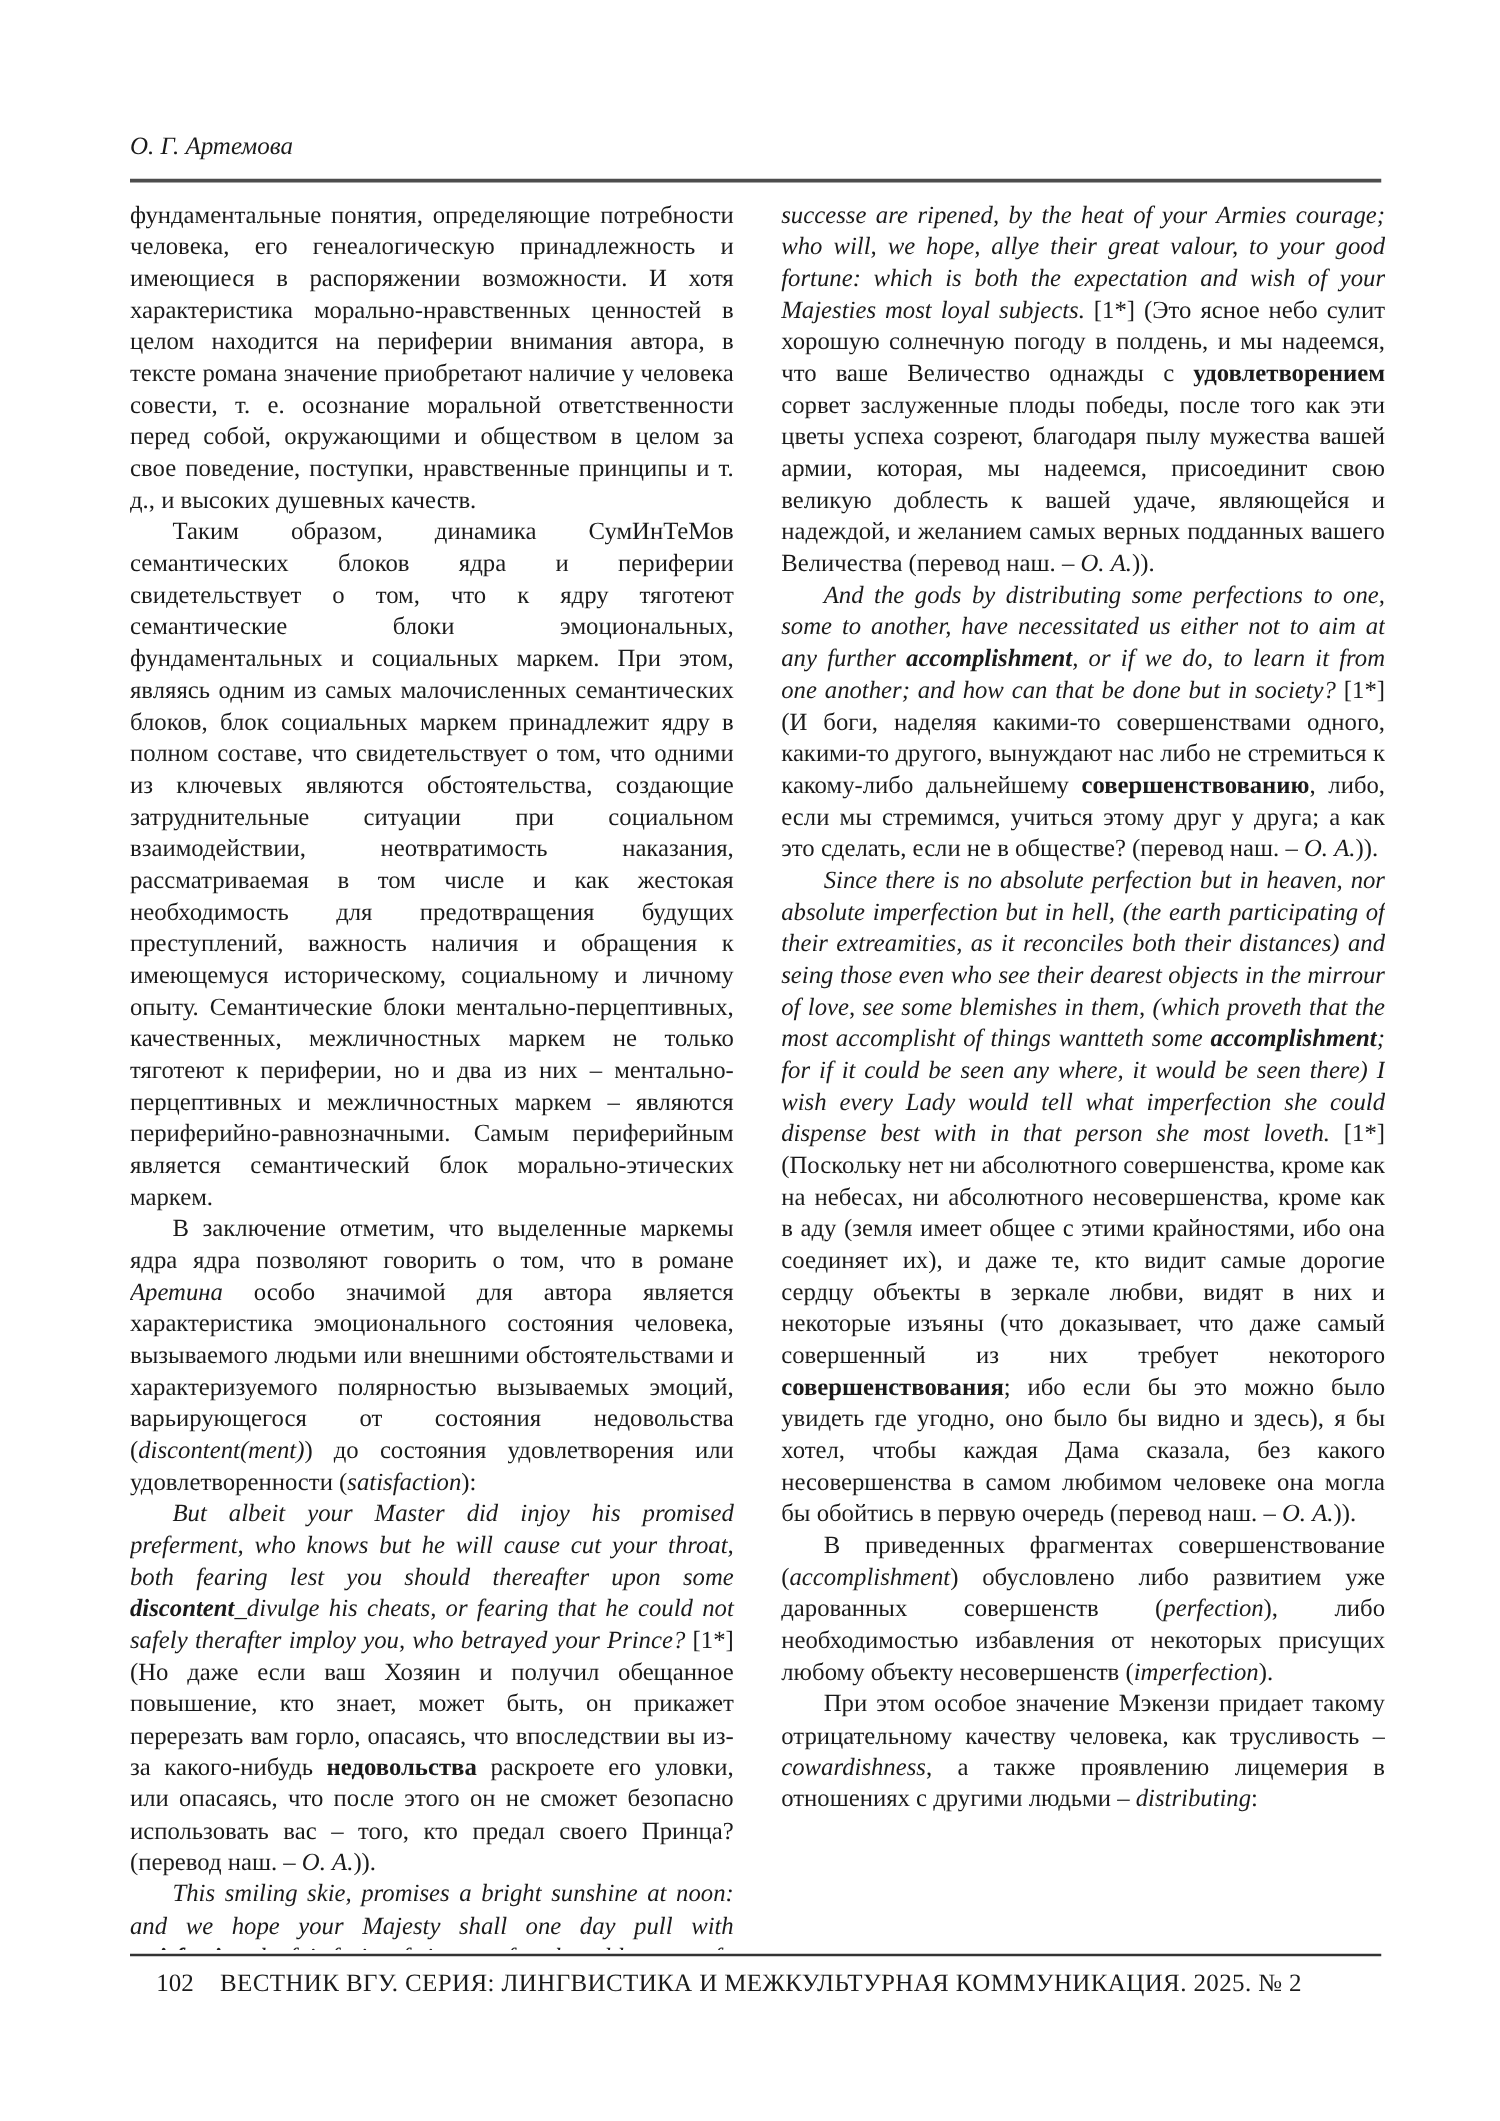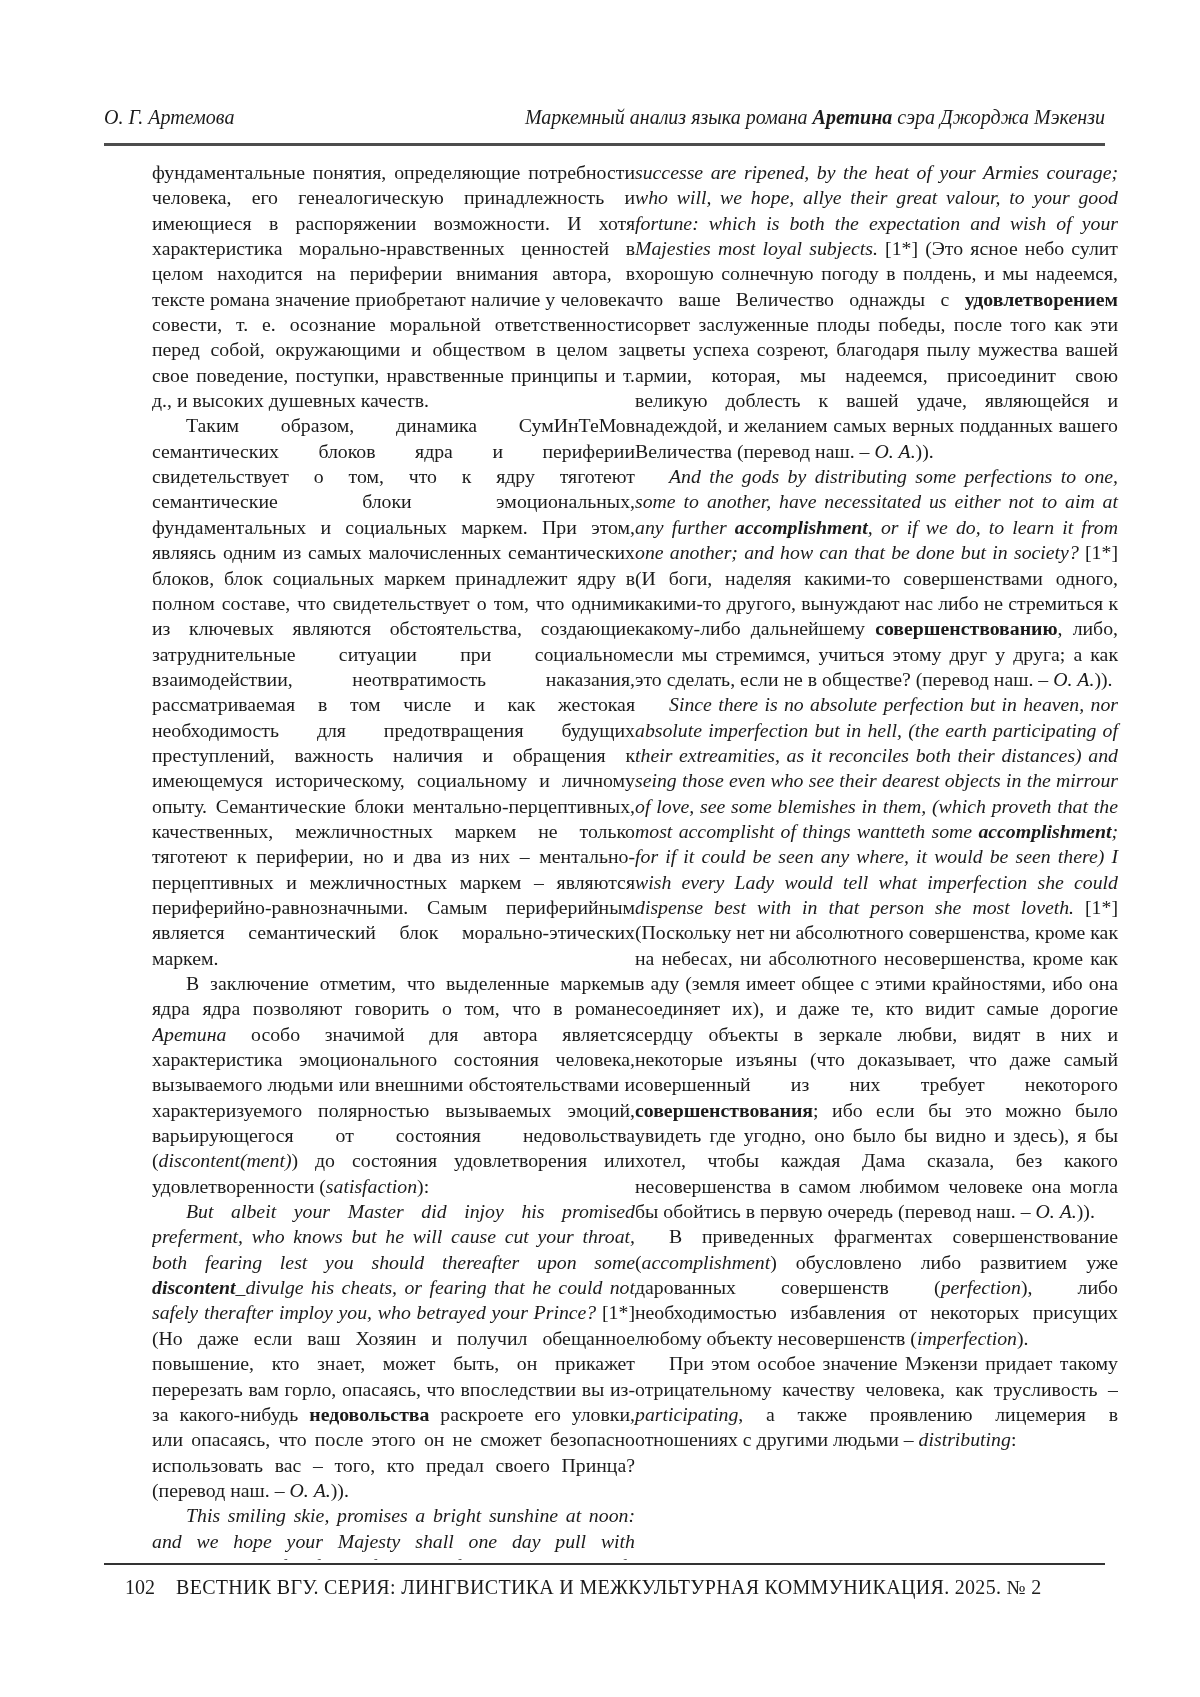--- a/index.html
+++ b/index.html
@@ -32,22 +32,22 @@
     height: 3px;
     background: #4d4d4d;
   }
   .article-body {
     position: absolute;
     left: 104px;
     top: 160px;
     width: 1004px;
     height: 1400px;
     display: flex;
+    gap: 38px;
     overflow: hidden;
-    margin-left: 48px;
   }
   .col {
     width: 483px;
     text-align: justify;
   }
   .para {
     margin: 0;
     font-size: 19.8px;
     line-height: 25.35px;
     text-align: justify;
@@ -76,39 +76,38 @@
   .page-number { width: 72px; flex: none; text-align: center; }
   .journal-title { flex: 1; letter-spacing: 0.3px; }
 </style>
 </head>
 <body>
 
 <div class="page">
 
   <header class="page-header">
     <span>О. Г. Артемова</span>
-    <span><span class="s-i">Маркемный анализ языка романа </span><span class="s-bi">Аретина</span><span class="s-i"> сэра Джорджа Мэкензи</span></span>
   </header>
 
   <div class="header-rule"></div>
 
   <main class="article-body">
     <div class="col">
         <p class="para"><span>фундаментальные понятия, определяющие потребности человека, его генеалогическую принадлежность и имеющиеся в распоряжении возможности. И хотя характеристика морально-нравственных ценностей в целом находится на периферии внимания автора, в тексте романа значение приобретают наличие у человека совести, т. е. осознание моральной ответственности перед собой, окружающими и обществом в целом за свое поведение, поступки, нравственные принципы и т. д., и высоких душевных качеств.</span></p>
         <p class="para indent"><span>Таким образом, динамика СумИнТеМов семантических блоков ядра и периферии свидетельствует о том, что к ядру тяготеют семантические блоки эмоциональных, фундаментальных и социальных маркем. При этом, являясь одним из самых малочисленных семантических блоков, блок социальных маркем принадлежит ядру в полном составе, что свидетельствует о том, что одними из ключевых являются обстоятельства, создающие затруднительные ситуации при социальном взаимодействии, неотвратимость наказания, рассматриваемая в том числе и как жестокая необходимость для предотвращения будущих преступлений, важность наличия и обращения к имеющемуся историческому, социальному и личному опыту. Семантические блоки ментально-перцептивных, качественных, межличностных маркем не только тяготеют к периферии, но и два из них – ментально-перцептивных и межличностных маркем – являются периферийно-равнозначными. Самым периферийным является семантический блок морально-этических маркем.</span></p>
         <p class="para indent"><span>В заключение отметим, что выделенные маркемы ядра ядра позволяют говорить о том, что в романе </span><span class="s-i">Аретина</span><span> особо значимой для автора является характеристика эмоционального состояния человека, вызываемого людьми или внешними обстоятельствами и характеризуемого полярностью вызываемых эмоций, варьирующегося от состояния недовольства (</span><span class="s-i">discontent(ment)</span><span>) до состояния удовлетворения или удовлетворенности (</span><span class="s-i">satisfaction</span><span>):</span></p>
         <p class="para indent"><span class="s-i">But albeit your Master did injoy his promised preferment, who knows but he will cause cut your throat, both fearing lest you should thereafter upon some </span><span class="s-bi">discontent</span><span class="s-i">_divulge his cheats, or fearing that he could not safely therafter imploy you, who betrayed your Prince? </span><span>[1*] (Но даже если ваш Хозяин и получил обещанное повышение, кто знает, может быть, он прикажет перерезать вам горло, опасаясь, что впоследствии вы из-за какого-нибудь </span><span class="s-b">недовольства</span><span> раскроете его уловки, или опасаясь, что после этого он не сможет безопасно использовать вас – того, кто предал своего Принца? (перевод наш. – </span><span class="s-i">О. А.</span><span>)).</span></p>
         <p class="para indent"><span class="s-i">This smiling skie, promises a bright sunshine at noon: and we hope your Majesty shall one day pull with </span><span class="s-bi">satisfaction</span><span class="s-i"> the fair fruits of victory, after these blossoms of</span></p>
       </div>
     <div class="col">
         <p class="para"><span class="s-i">successe are ripened, by the heat of your Armies courage; who will, we hope, allye their great valour, to your good fortune: which is both the expectation and wish of your Majesties most loyal subjects. </span><span>[1*] (Это ясное небо сулит хорошую солнечную погоду в полдень, и мы надеемся, что ваше Величество однажды с </span><span class="s-b">удовлетворением</span><span> сорвет заслуженные плоды победы, после того как эти цветы успеха созреют, благодаря пылу мужества вашей армии, которая, мы надеемся, присоединит свою великую доблесть к вашей удаче, являющейся и надеждой, и желанием самых верных подданных вашего Величества (перевод наш. – </span><span class="s-i">О. А.</span><span>)).</span></p>
         <p class="para indent"><span class="s-i">And the gods by distributing some perfections to one, some to another, have necessitated us either not to aim at any further </span><span class="s-bi">accomplishment</span><span class="s-i">, or if we do, to learn it from one another; and how can that be done but in society? </span><span>[1*] (И боги, наделяя какими-то совершенствами одного, какими-то другого, вынуждают нас либо не стремиться к какому-либо дальнейшему </span><span class="s-b">совершенствованию</span><span>, либо, если мы стремимся, учиться этому друг у друга; а как это сделать, если не в обществе? (перевод наш. – </span><span class="s-i">О. А.</span><span>)).</span></p>
         <p class="para indent"><span class="s-i">Since there is no absolute perfection but in heaven, nor absolute imperfection but in hell, (the earth participating of their extreamities, as it reconciles both their distances) and seing those even who see their dearest objects in the mirrour of love, see some blemishes in them, (which proveth that the most accomplisht of things wantteth some </span><span class="s-bi">accomplishment</span><span class="s-i">; for if it could be seen any where, it would be seen there) I wish every Lady would tell what imperfection she could dispense best with in that person she most loveth. </span><span>[1*] (Поскольку нет ни абсолютного совершенства, кроме как на небесах, ни абсолютного несовершенства, кроме как в аду (земля имеет общее с этими крайностями, ибо она соединяет их), и даже те, кто видит самые дорогие сердцу объекты в зеркале любви, видят в них и некоторые изъяны (что доказывает, что даже самый совершенный из них требует некоторого </span><span class="s-b">совершенствования</span><span>; ибо если бы это можно было увидеть где угодно, оно было бы видно и здесь), я бы хотел, чтобы каждая Дама сказала, без какого несовершенства в самом любимом человеке она могла бы обойтись в первую очередь (перевод наш. – </span><span class="s-i">О. А.</span><span>)).</span></p>
         <p class="para indent"><span>В приведенных фрагментах совершенствование (</span><span class="s-i">accomplishment</span><span>) обусловлено либо развитием уже дарованных совершенств (</span><span class="s-i">perfection</span><span>), либо необходимостью избавления от некоторых присущих любому объекту несовершенств (</span><span class="s-i">imperfection</span><span>).</span></p>
-        <p class="para indent"><span>При этом особое значение Мэкензи придает такому отрицательному качеству человека, как трусливость – </span><span class="s-i">participating</span><span>, а также проявлению лицемерия в отношениях с другими людьми – </span><span class="s-i">distributing</span><span>:</span></p>
+        <p class="para indent"><span>При этом особое значение Мэкензи придает такому отрицательному качеству человека, как трусливость – </span><span class="s-i">cowardishness</span><span>, а также проявлению лицемерия в отношениях с другими людьми – </span><span class="s-i">distributing</span><span>:</span></p>
       </div>
   </main>
 
   <div class="footer-rule"></div>
 
   <footer class="footer-line">
     <span class="page-number">102</span>
     <span class="journal-title">ВЕСТНИК ВГУ. СЕРИЯ: ЛИНГВИСТИКА И МЕЖКУЛЬТУРНАЯ КОММУНИКАЦИЯ. 2025. № 2</span>
   </footer>
 

